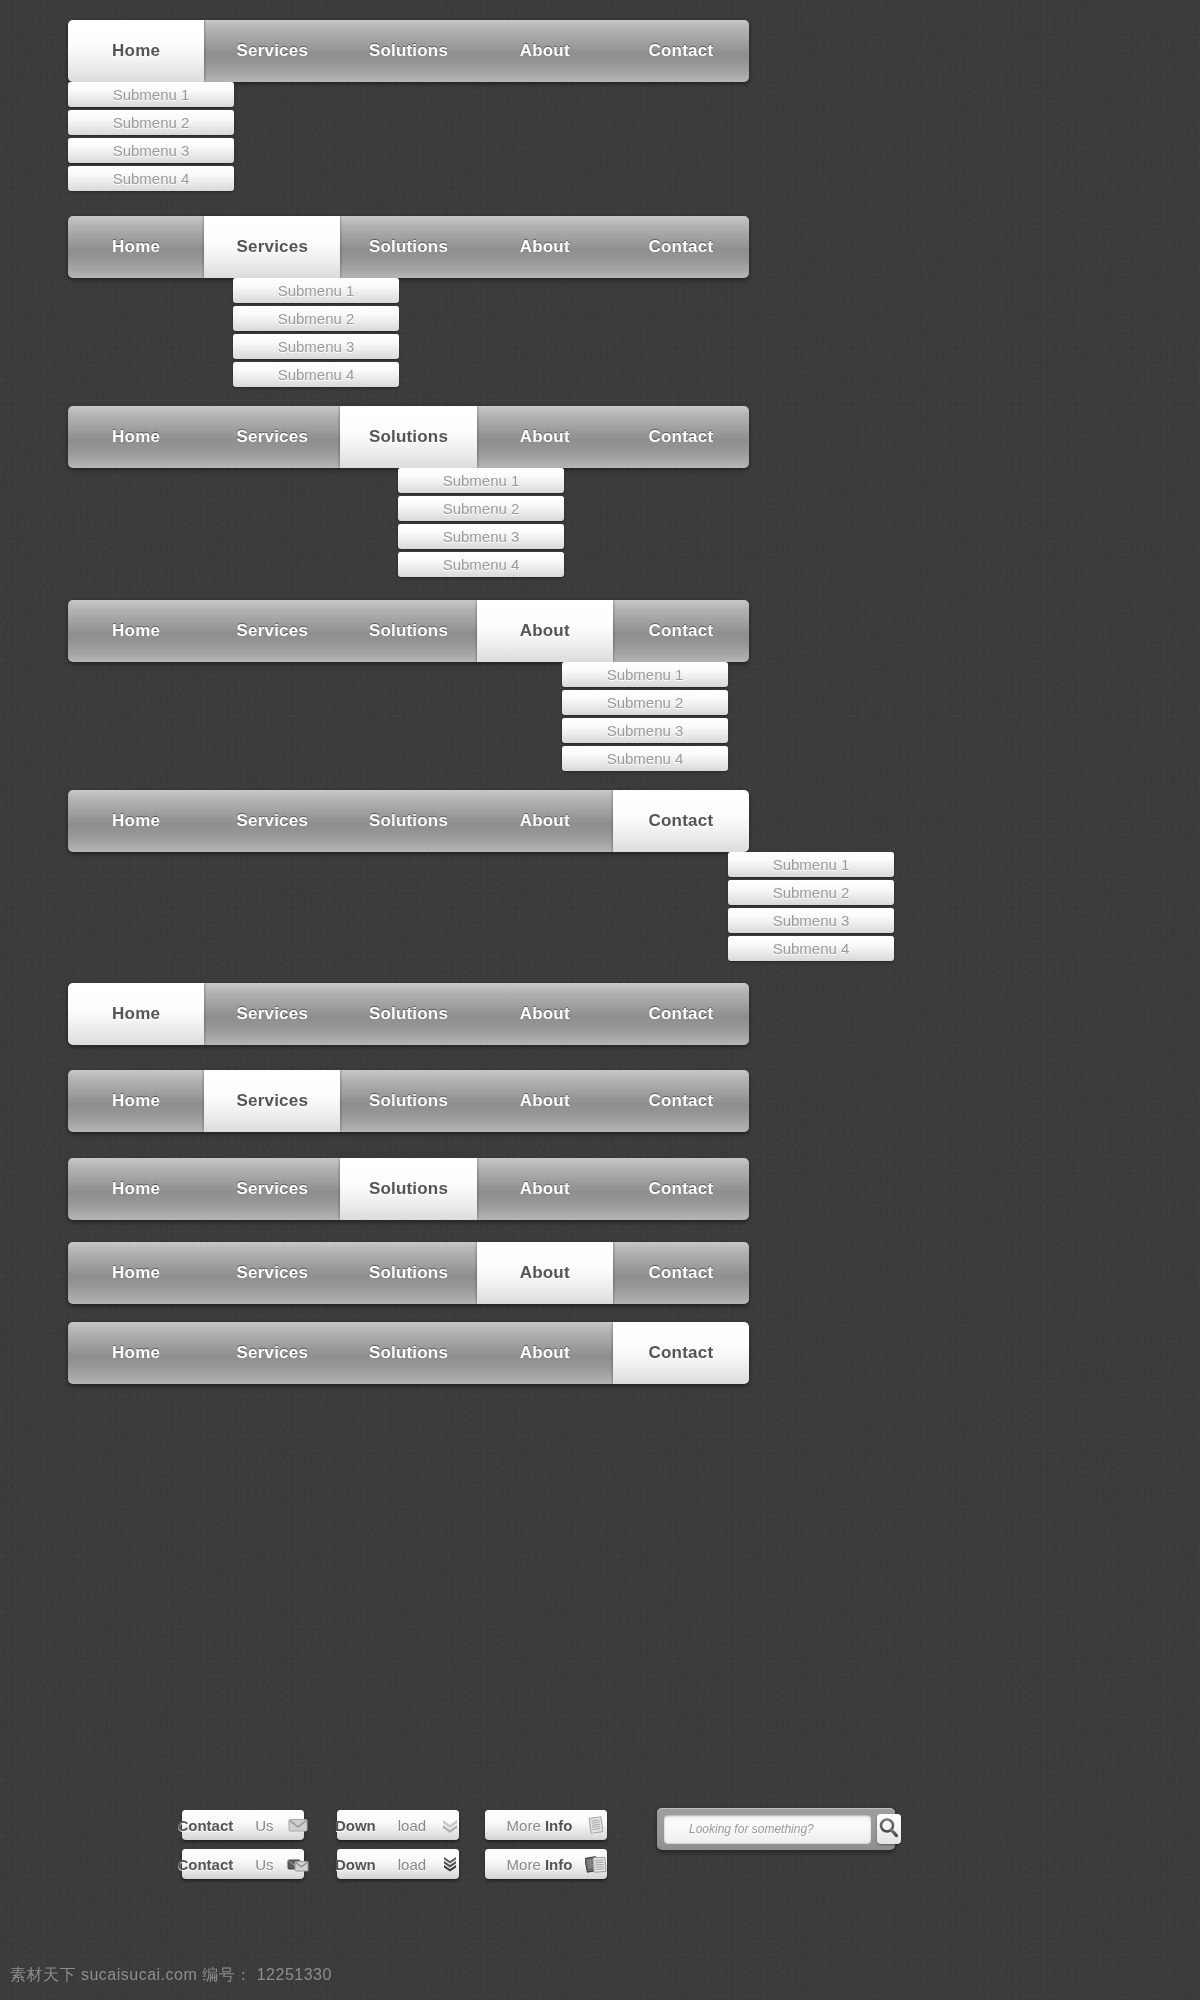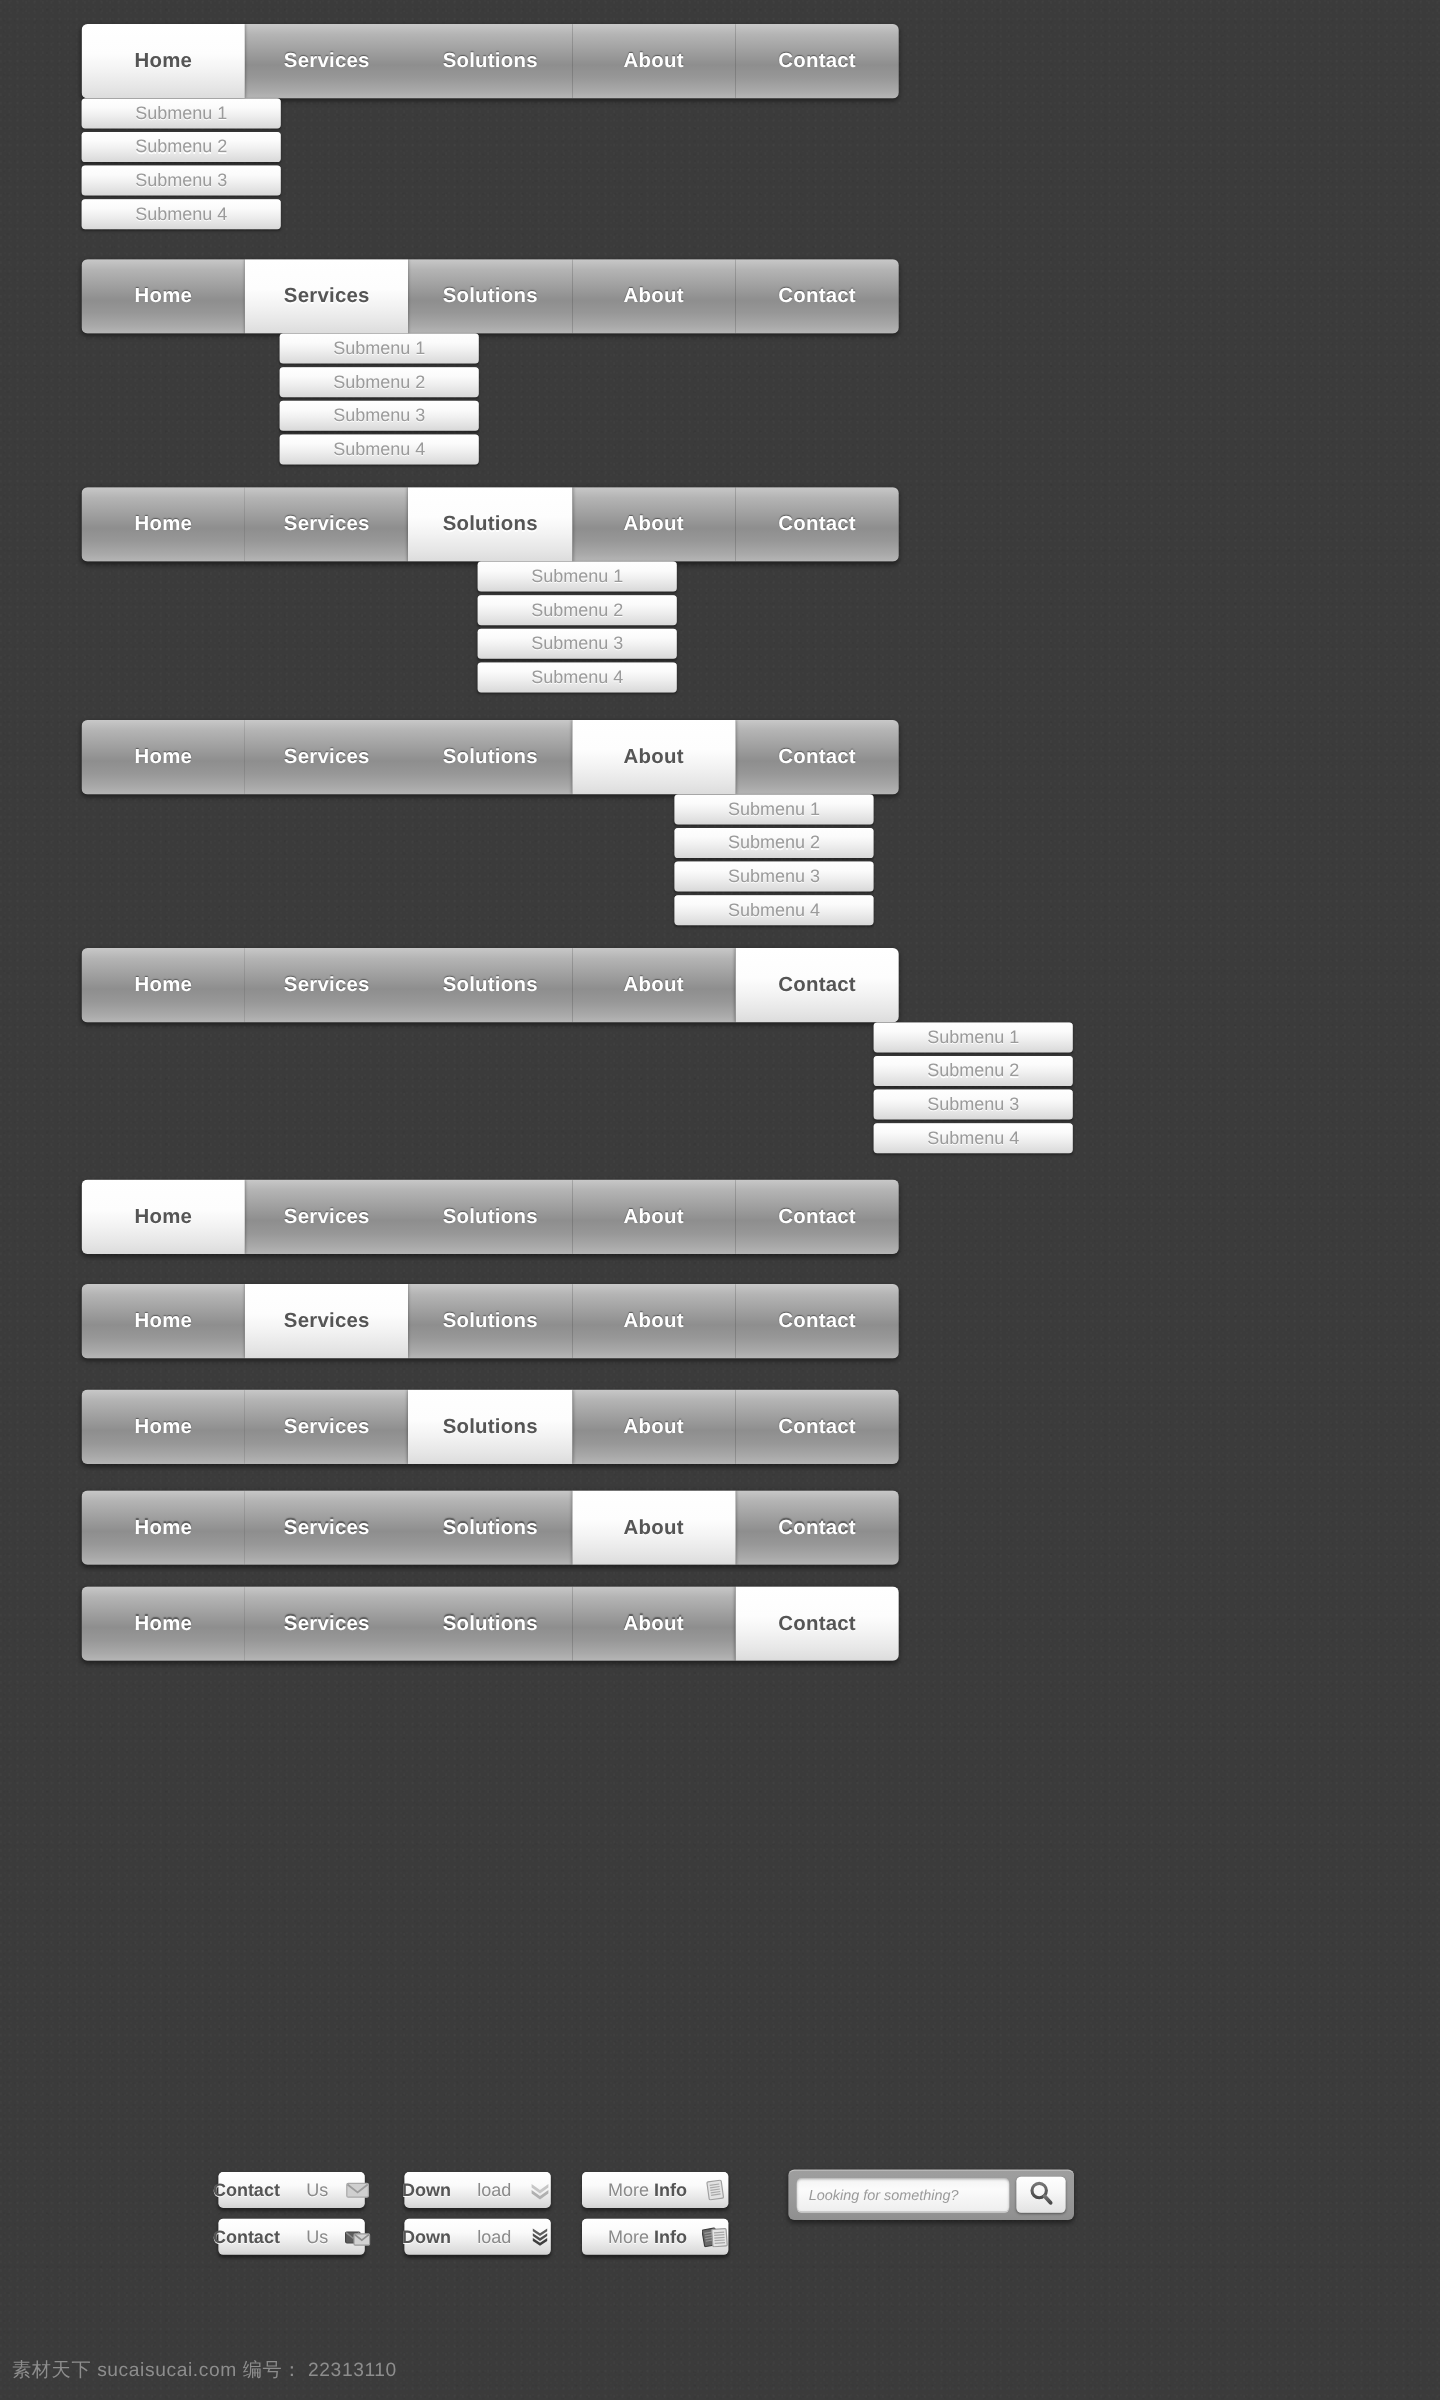--- a/index.html
+++ b/index.html
@@ -145,21 +145,21 @@
     flex: 1 1 auto;
     height: 28px;
     border-radius: 4px;
     border: none;
     background: linear-gradient(to bottom, #f4f4f4 0%, #fbfbfb 35%, #eeeeee 100%);
     box-shadow: 0 1px 2px rgba(0,0,0,0.3) inset, 0 1px 0 rgba(255,255,255,0.6);
     font-family: "Liberation Sans", sans-serif;
     font-size: 12px;
     font-style: italic;
     color: #8e8e8e;
-    padding: 0 10px;
+    padding: 0 25px;
     outline: none;
   }
   .search-field::placeholder { color:#9a9a9a; font-style: italic; }
   .search-btn {
     width: 56px;
     height: 30px;
     border-radius: 4px;
     border: none;
     background: linear-gradient(to bottom, #ffffff 0%, #f6f6f6 45%, #e2e2e2 100%);
     box-shadow: 0 1px 2px rgba(0,0,0,0.4), 0 1px 0 rgba(255,255,255,0.9) inset;
@@ -525,13 +525,13 @@
             <stop offset="100%" stop-color="#4a4a4a"></stop>
           </linearGradient>
         </defs>
         <circle cx="10" cy="9.5" r="6" fill="none" stroke="url(#magGrad)" stroke-width="2.6"></circle>
         <line x1="14.6" y1="14.2" x2="19.5" y2="19.6" stroke="url(#magGrad)" stroke-width="3.2" stroke-linecap="round"></line>
       </svg>
     </span>
   </button>
 </div>
 
-<div class="watermark">素材天下 sucaisucai.com  编号： 22313110</div>
+<div class="watermark">素材天下 sucaisucai.com  编号： 12251330</div>
 
 </body></html>

